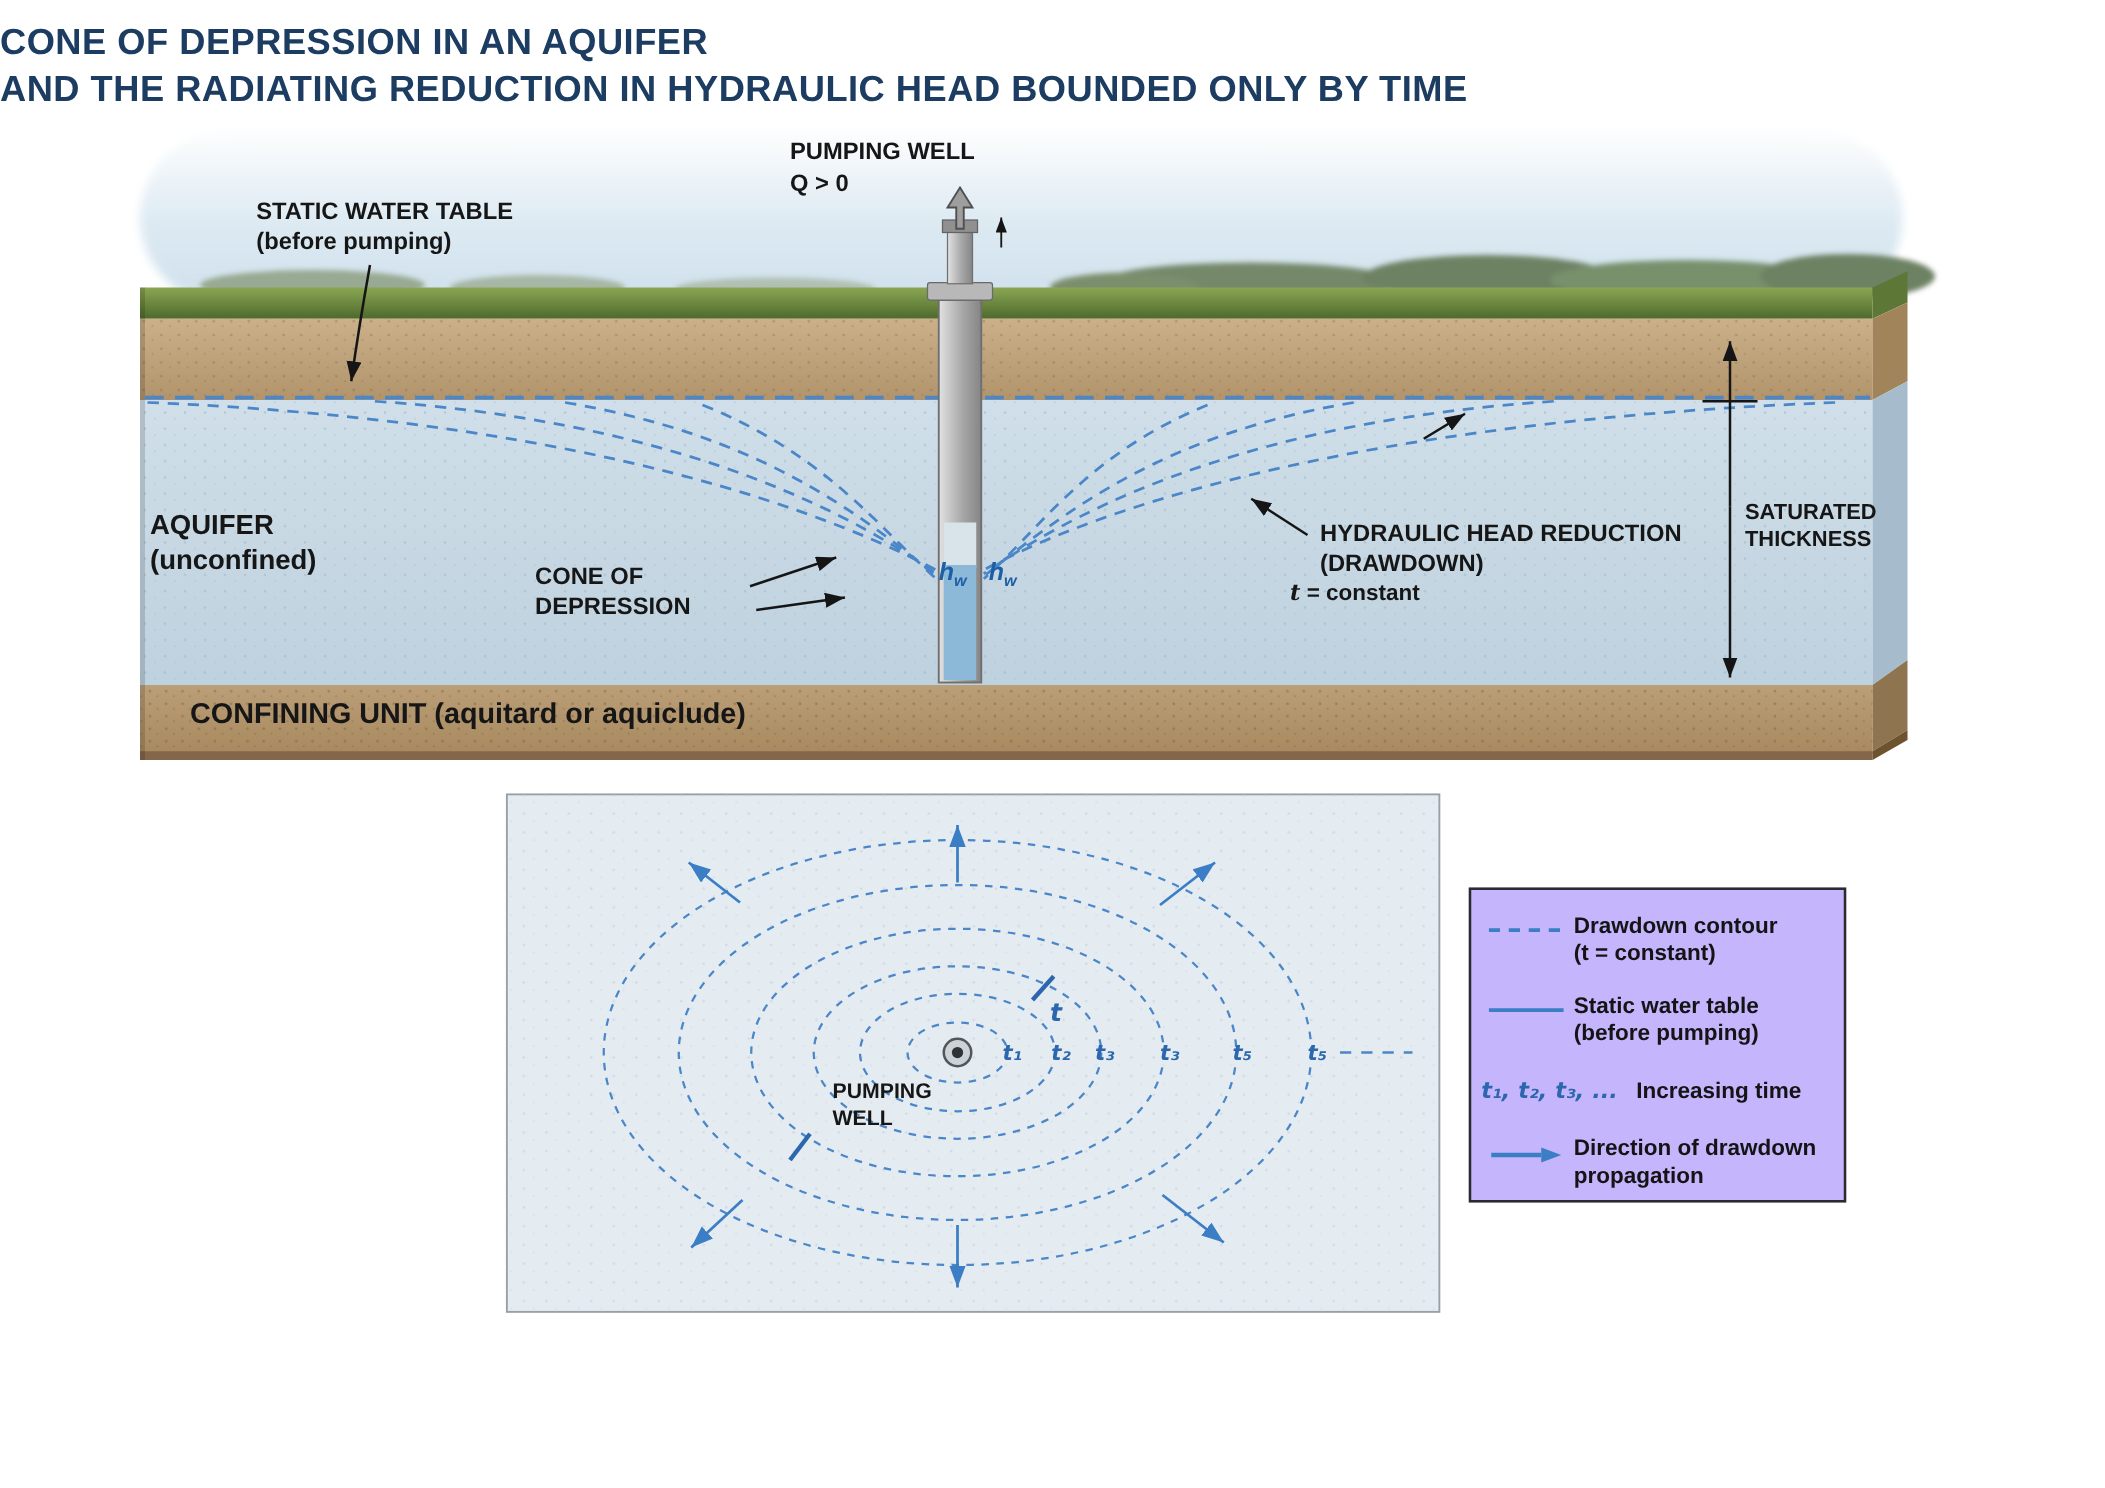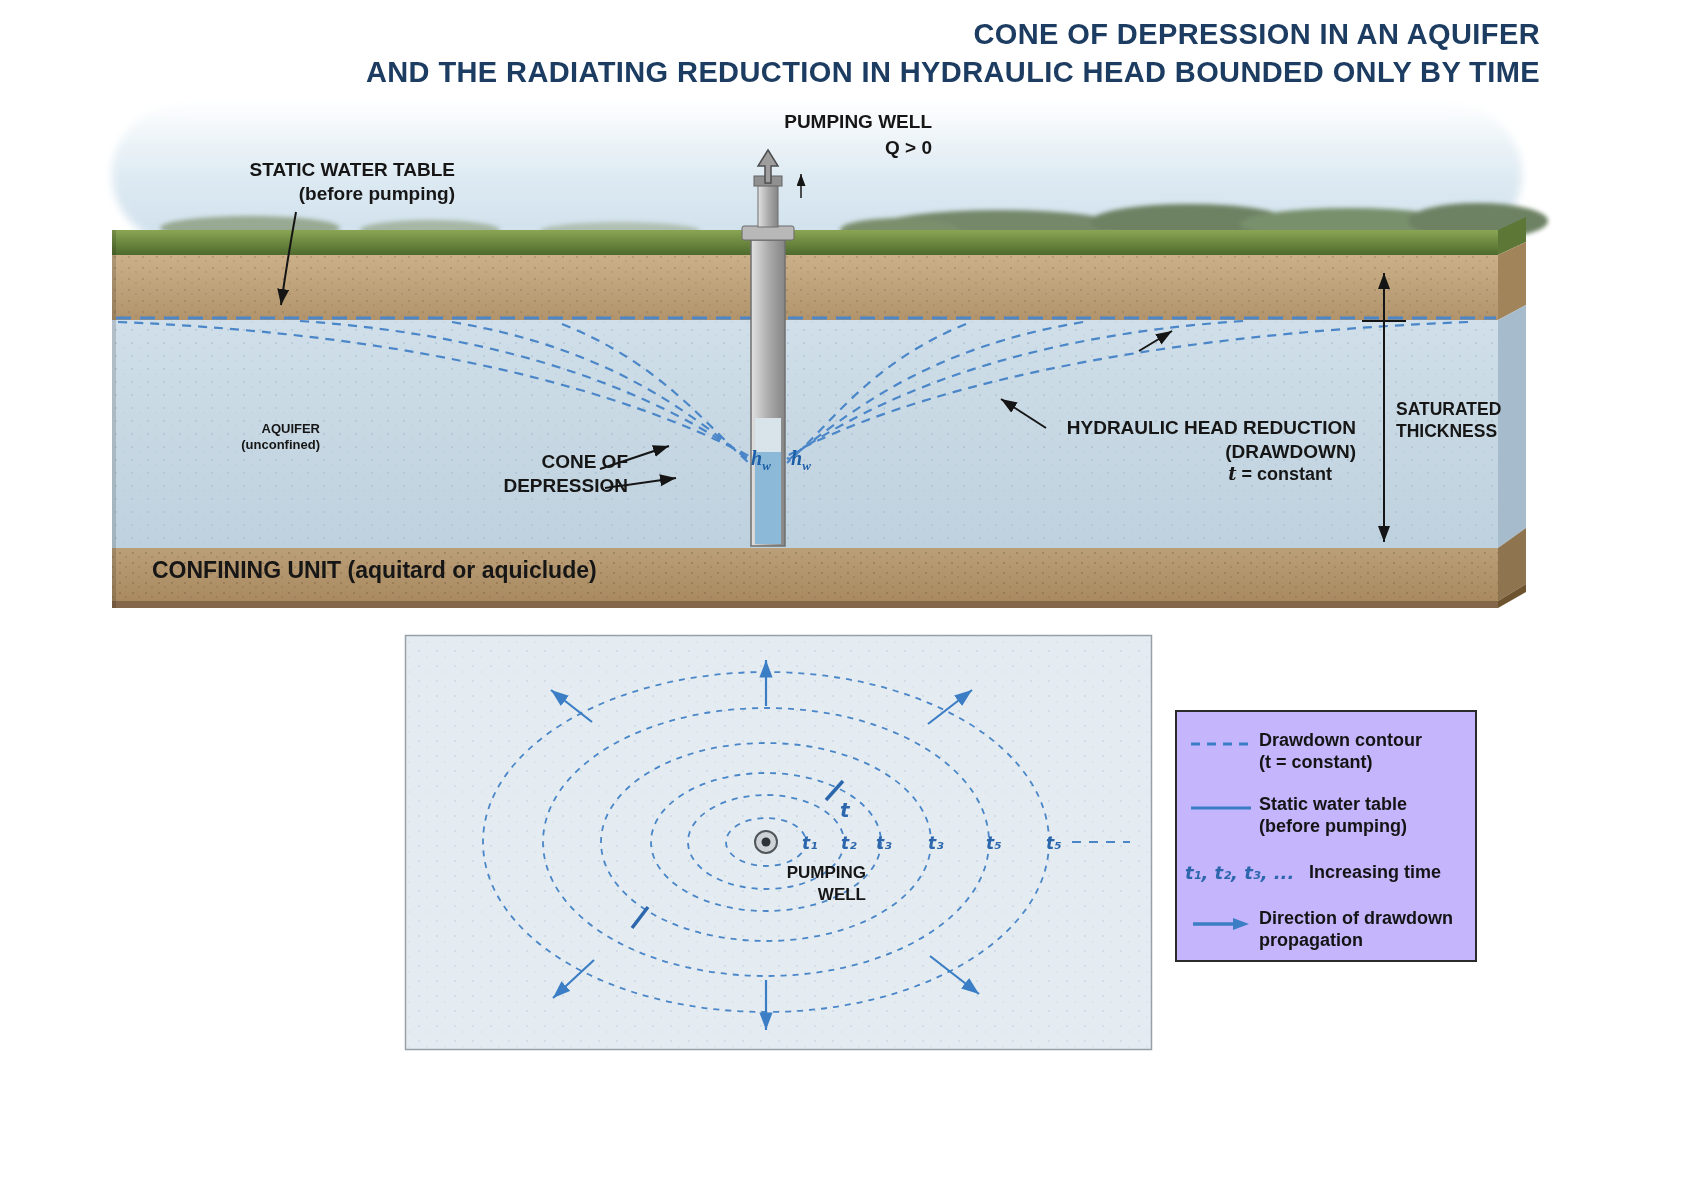--- a/index.html
+++ b/index.html
@@ -2,26 +2,26 @@
 <html><head>
 <meta charset="utf-8">
 <style>
   *{margin:0;padding:0;box-sizing:border-box}
   html,body{background:#ffffff}
   body{font-family:"Liberation Sans",sans-serif}
   #canvas{position:relative;width:1684px;height:1190px;background:#fff;overflow:hidden}
   .abs{position:absolute}
   svg.bg{position:absolute;left:0;top:0}
   .lbl{position:absolute;font-weight:bold;color:#161616;white-space:pre-line;line-height:1.26}
-  .ctr{text-align:right}
+  .ctr{text-align:left}
   .navy{color:#1c3c61;letter-spacing:.4px}
   .tl{position:absolute;top:833px;color:#2c67ad;font-weight:bold;font-style:italic;
       font-family:"DejaVu Sans",sans-serif;font-size:17px}
   .hw{position:absolute;color:#1d5fa7;font-weight:bold;font-style:italic;
-      font-family:Liberation Serif, serif;font-size:20px}
+      font-family:Liberation Sans, sans-serif;font-size:20px}
   .hw .sub{font-size:13px;vertical-align:-5px}
   .tvar{font-style:italic;font-family:"DejaVu Serif",serif}
   #legend{position:absolute;left:1175px;top:710px;width:302px;height:252px;
       border:2px solid #2b2b2b;background:#c4b5fd}
   .leg-txt{position:absolute;font-weight:bold;font-size:18px;color:#141414;
       white-space:pre-line;line-height:1.22}
   .leg-blue{position:absolute;color:#2c67ad;font-style:italic;font-weight:bold;
       font-family:"DejaVu Sans",sans-serif;font-size:18px}
 </style>
 </head>
@@ -193,21 +193,21 @@
 
   <div class="lbl ctr navy" style="left:0;top:16px;width:1540px;font-size:29px">CONE OF DEPRESSION IN AN AQUIFER</div>
   <div class="lbl ctr navy" style="left:0;top:54px;width:1540px;font-size:29px">AND THE RADIATING REDUCTION IN HYDRAULIC HEAD BOUNDED ONLY BY TIME</div>
 
   <div class="lbl ctr" style="left:632px;top:110px;width:300px;font-size:19px">PUMPING WELL</div>
   <div class="lbl ctr" style="left:632px;top:136px;width:300px;font-size:19px">Q &gt; 0</div>
 
   <div class="lbl ctr" style="left:205px;top:158px;width:250px;font-size:19px">STATIC WATER TABLE
 (before pumping)</div>
 
-  <div class="lbl ctr" style="left:120px;top:421px;width:200px;font-size:13px">AQUIFER
+  <div class="lbl ctr" style="left:120px;top:406px;width:200px;font-size:22px">AQUIFER
 (unconfined)</div>
 
   <div class="lbl ctr" style="left:428px;top:450px;width:200px;font-size:19px">CONE OF
 DEPRESSION</div>
 
   <div class="hw" style="left:751px;top:447px"><span>h</span><span class="sub">w</span></div>
   <div class="hw" style="left:791px;top:447px"><span>h</span><span class="sub">w</span></div>
 
   <div class="lbl ctr" style="left:1056px;top:416px;width:300px;font-size:19px">HYDRAULIC HEAD REDUCTION
 (DRAWDOWN)</div>

